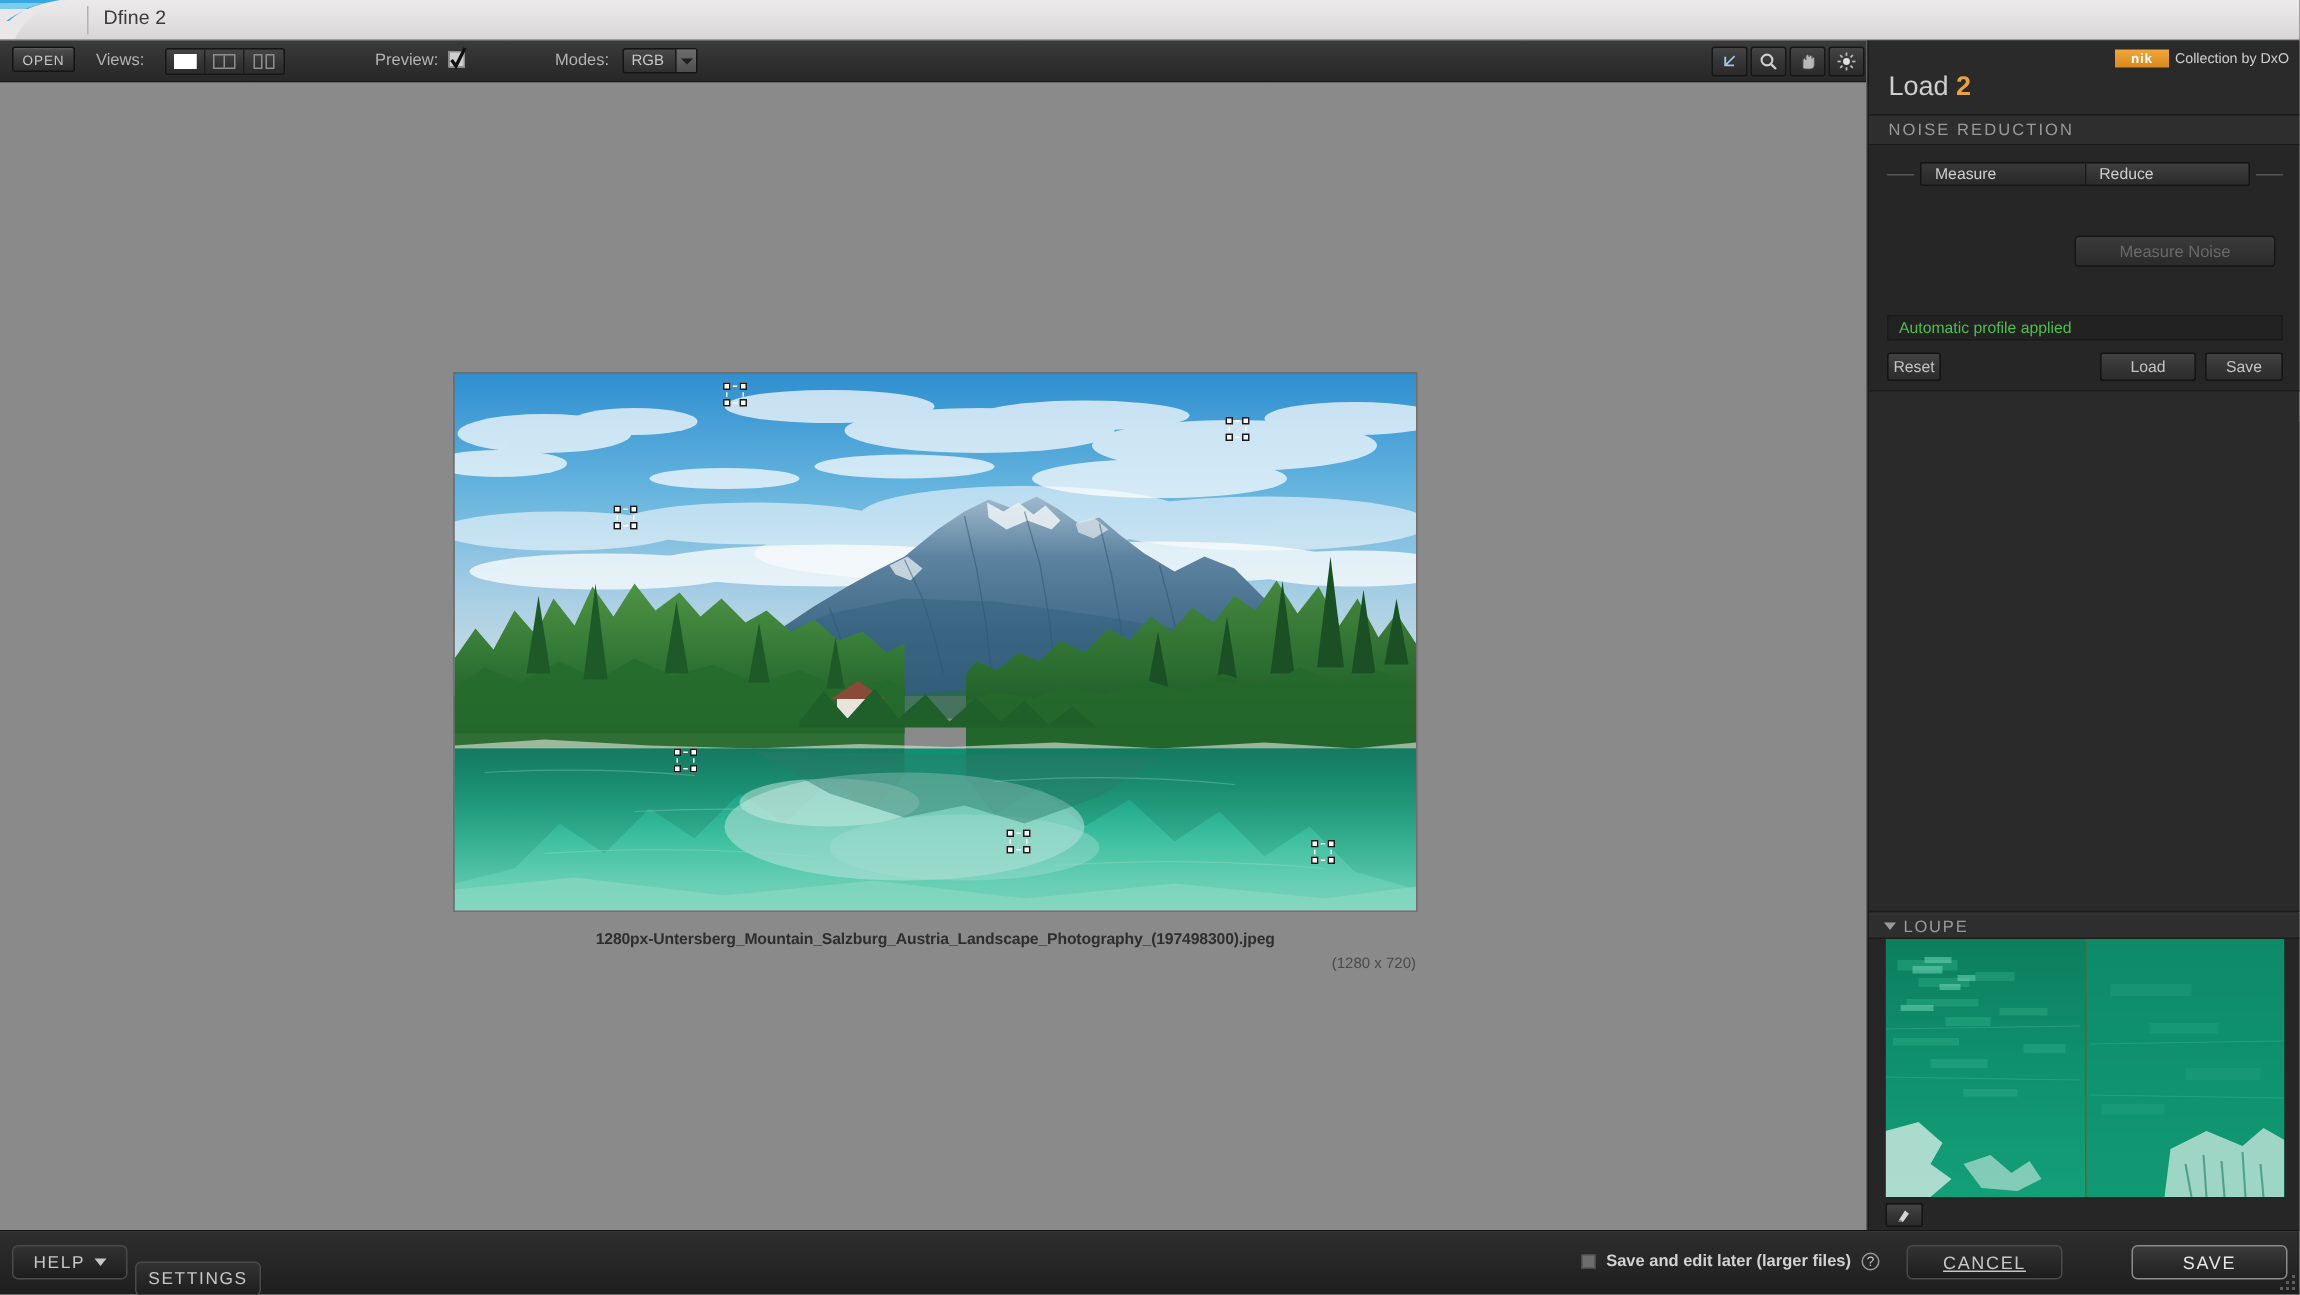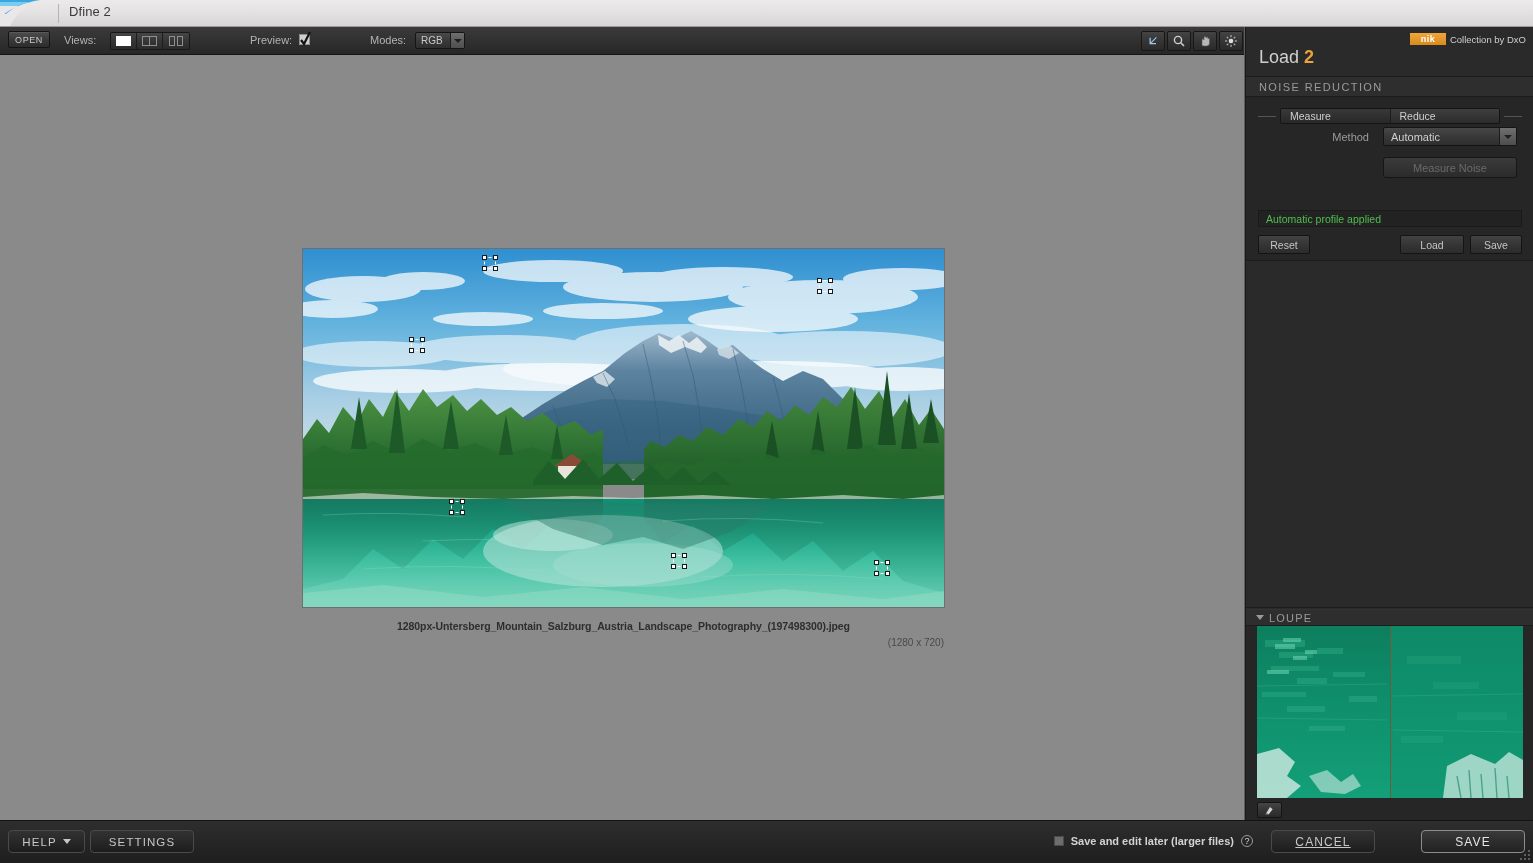--- a/index.html
+++ b/index.html
@@ -281,21 +281,21 @@
   .footer-btns {
     position:absolute; left:12px; bottom:6px; width:264px; height:19px;
   }
   .sbtn {
     position:absolute; height:19px;
     border:1px solid #141414; border-radius:2px;
     background:linear-gradient(to bottom,#424242,#343434 55%,#2c2c2c);
     display:flex; align-items:center; justify-content:center;
     font-size:10.5px; color:#c4c4c4;
   }
-  .sbtn.reset { left:0; width:52px; }
+  .sbtn.reset { left:0; width:36px; }
   .sbtn.load  { right:58px; width:64px; }
   .sbtn.save  { right:0; width:52px; }
 
   .rpanel-gap {
     position:absolute; left:0; top:254px; width:100%; height:327px;
     background:#2a2a2a;
     border-bottom:1px solid #1c1c1c;
   }
 
   
@@ -339,21 +339,21 @@
     border-top:1px solid #131313;
   }
   .bbtn {
     position:absolute; height:23px;
     border:1px solid #4a4a4a; border-radius:4px;
     background:linear-gradient(to bottom,#323232,#272727 55%,#1d1d1d);
     display:flex; align-items:center; justify-content:center; gap:6px;
     color:#c7c7c7; font-size:11.5px; letter-spacing:1.1px;
   }
   .bbtn.help { left:8px; top:9px; width:77px; }
-  .bbtn.settings { left:90px; top:9px; width:104px; }
+  .bbtn.settings { left:90px; top:20px; width:84px; }
   .bbtn.cancel { right:158px; top:9px; width:104px; font-size:12px;text-decoration:underline; }
   .bbtn.save-main {
     right:8px; top:9px; width:104px; font-size:12px;
     color:#e6e6e6; border-color:#8c8c8c;
     background:linear-gradient(to bottom,#3a3a3a,#2c2c2c 55%,#222);
   }
   .tri-small {
     width:0;height:0;border-left:4px solid transparent;border-right:4px solid transparent;
     border-top:5px solid #c7c7c7;
   }
@@ -679,29 +679,20 @@
 
       <div class="tabs-row">
         <span class="tab-dash"></span>
         <div class="tabs">
           <div class="tab active">Measure</div>
           <div class="tab">Reduce</div>
         </div>
         <span class="tab-dash"></span>
       </div>
 
-      <div class="field-row">
-        <span class="field-label">Method</span>
-        <div class="dd">
-          <span class="val">Automatic</span>
-          <span class="arrow">
-              <i class="caret-down"></i>
-            </span>
-        </div>
-      </div>
 
       <div class="measure-noise">Measure Noise</div>
 
       <div class="status-bar">Automatic profile applied</div>
 
       <div class="footer-btns">
         <div class="sbtn reset">Reset</div>
         <div class="sbtn load">Load</div>
         <div class="sbtn save">Save</div>
       </div>

